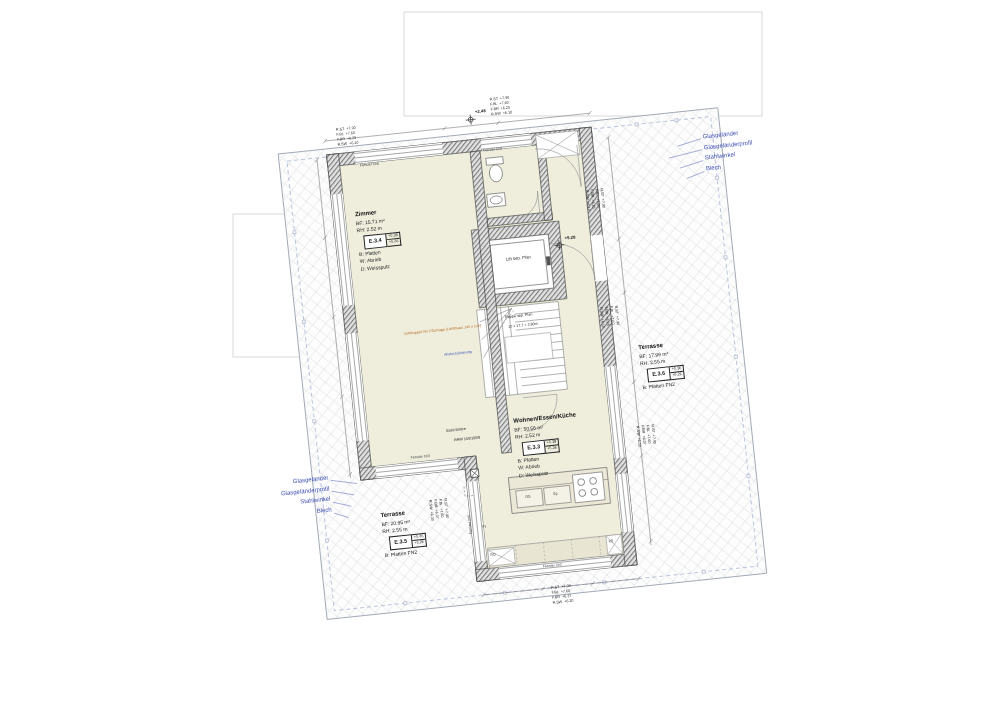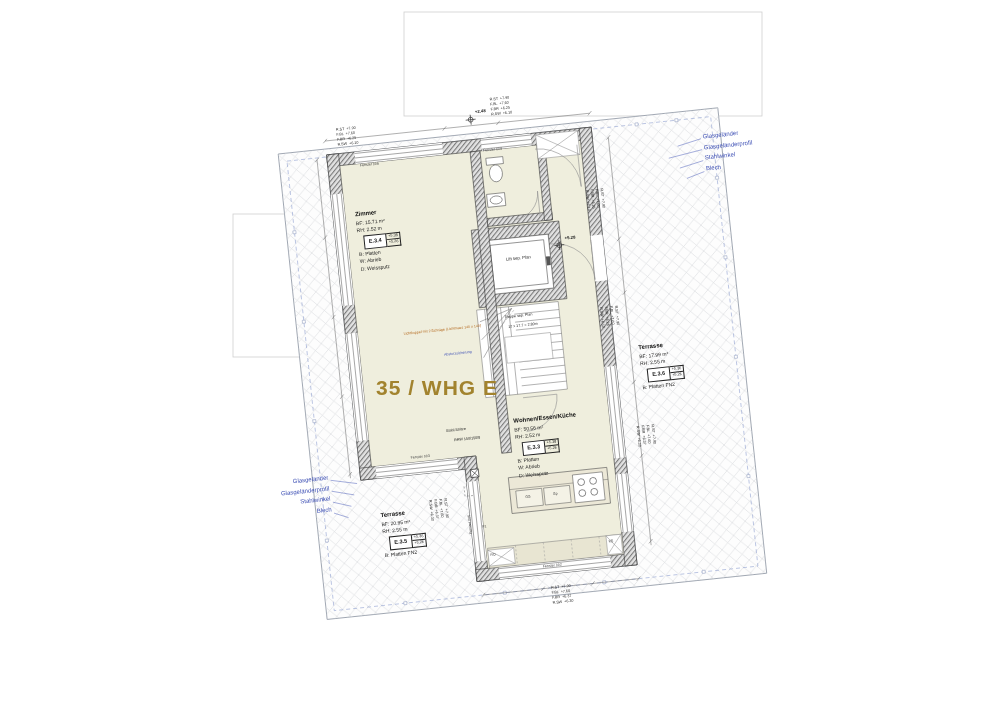--- a/index.html
+++ b/index.html
@@ -282,15 +282,14 @@
   <div class="bluenote" style="left:726px;top:154px"><span>Glasgeländer</span><br><span>Glasgeländerprofil</span><br><span>Stahlwinkel</span><br><span>Blech</span></div>
   <div class="bluenote" style="left:240px;top:454px;width:78px;text-align:right"><span>Glasgeländer</span><br><span>Glasgeländerprofil</span><br><span>Stahlwinkel</span><br><span>Blech</span></div>
 
   <div class="t tiny" style="left:512px;top:497px">GS</div>
   <div class="t tiny" style="left:540px;top:497px">Sp</div>
   <div class="t tiny" style="left:590px;top:550px">KS</div>
   <div class="t tiny" style="left:471px;top:551px">RO</div>
   <div class="t tiny" style="left:466px;top:522px">F1</div>
 </div>
 
-<div class="title" style="left:376px;top:376px">35 / WHG E</div>
 
 </div>
 
 </body></html>

